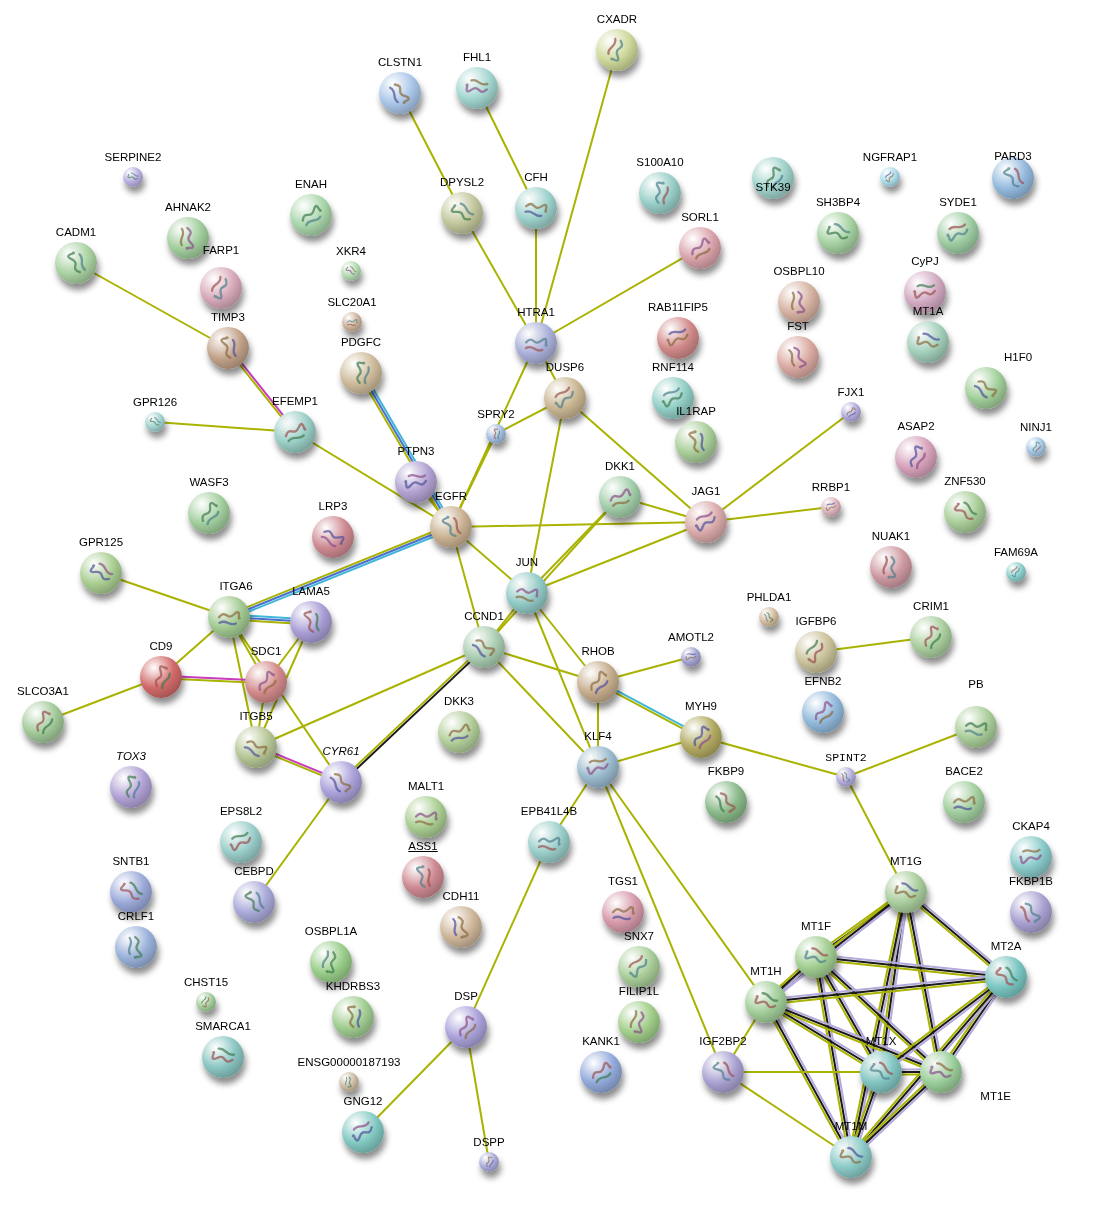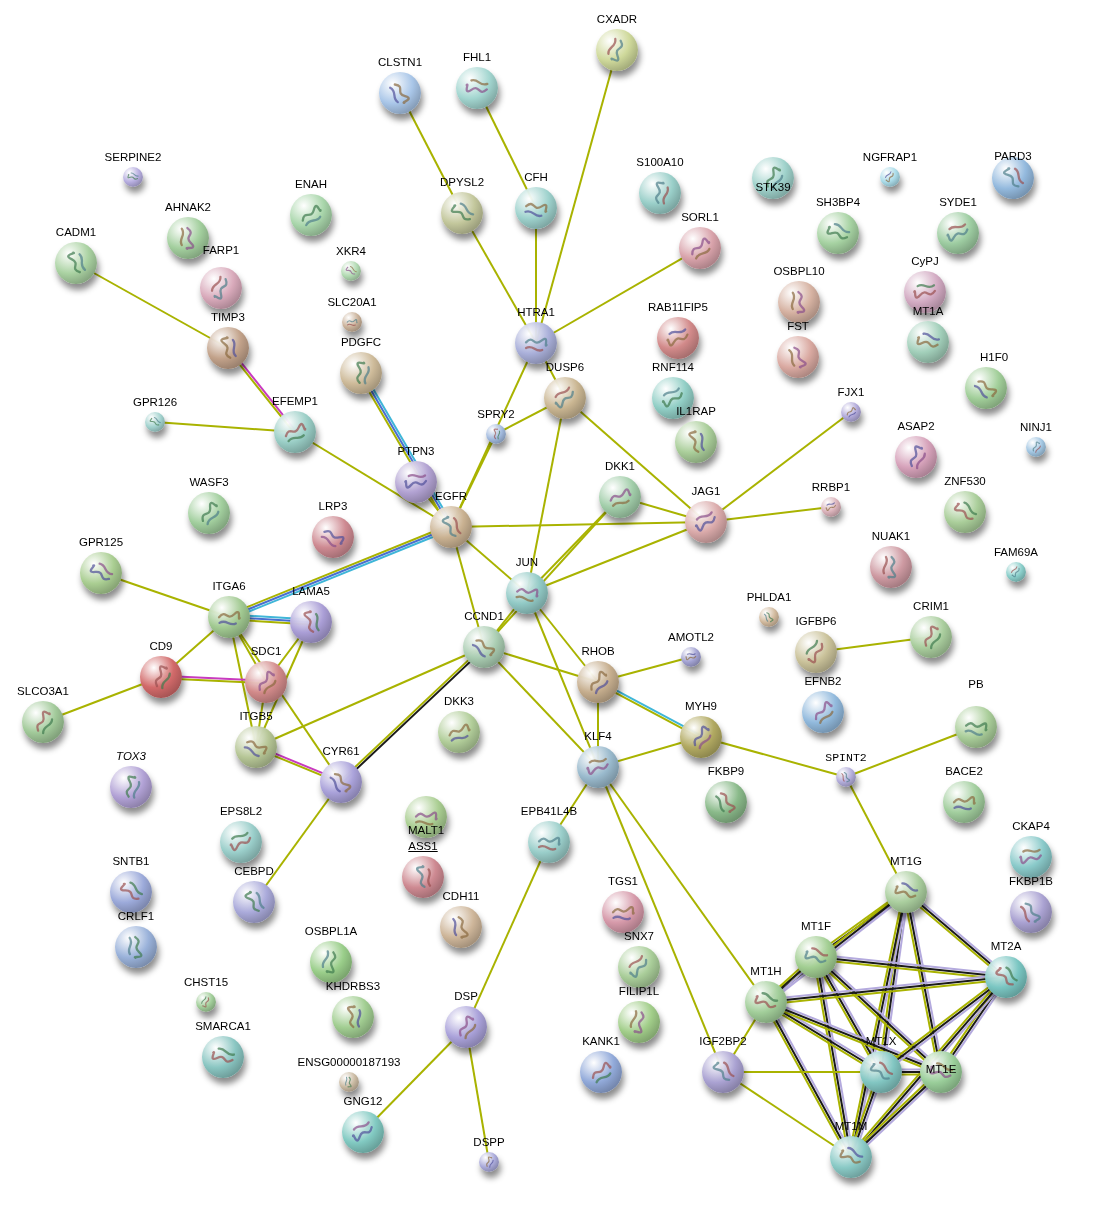--- a/index.html
+++ b/index.html
@@ -389,21 +389,21 @@
     </div>
     <div class="node-label" style="left: 728px; top: 320px;">FST</div>
     <div class="node" style="left: 965px; top: 367px; width: 42px; height: 42px; background: radial-gradient(circle at 33% 28%, rgba(255, 255, 255, 0.95) 0%, rgb(162, 207, 154) 48%, rgb(100, 128, 95) 100%);">
       <svg width="42" height="42" viewBox="-20 -20 40 40">
         <g transform="rotate(59)">
           <path d="M -9 3 C -5 -7, -1 5, 4 -4 S 9 2, 10 -2" stroke="#8a6a3f" fill="none" stroke-width="2.2" stroke-linecap="round" opacity="0.7"></path>
           <path d="M -7 8 C -2 2, 3 9, 8 4" stroke="#50509a" fill="none" stroke-width="2.2" stroke-linecap="round" opacity="0.7"></path>
         </g>
       </svg>
     </div>
-    <div class="node-label" style="left: 924px; top: 351px; text-align: center;">H1F0</div>
+    <div class="node-label" style="left: 948px; top: 351px; text-align: center;">H1F0</div>
     <div class="node" style="left: 340px; top: 352px; width: 42px; height: 42px; background: radial-gradient(circle at 33% 28%, rgba(255, 255, 255, 0.95) 0%, rgb(206, 187, 154) 48%, rgb(128, 116, 95) 100%);">
       <svg width="42" height="42" viewBox="-20 -20 40 40">
         <g transform="rotate(296)">
           <path d="M -9 3 C -5 -7, -1 5, 4 -4 S 9 2, 10 -2" stroke="#3f7a4f" fill="none" stroke-width="2.2" stroke-linecap="round" opacity="0.7"></path>
           <path d="M -7 8 C -2 2, 3 9, 8 4" stroke="#4f7f8a" fill="none" stroke-width="2.2" stroke-linecap="round" opacity="0.7"></path>
         </g>
       </svg>
     </div>
     <div class="node-label" style="left: 291px; top: 336px;">PDGFC</div>
     <div class="node" style="left: 544px; top: 377px; width: 42px; height: 42px; background: radial-gradient(circle at 33% 28%, rgba(255, 255, 255, 0.95) 0%, rgb(202, 182, 146) 48%, rgb(125, 113, 91) 100%);">
@@ -596,21 +596,21 @@
     </div>
     <div class="node-label" style="left: 457px; top: 556px;">JUN</div>
     <div class="node" style="left: 208px; top: 596px; width: 42px; height: 42px; background: radial-gradient(circle at 33% 28%, rgba(255, 255, 255, 0.95) 0%, rgb(162, 202, 146) 48%, rgb(100, 125, 91) 100%);">
       <svg width="42" height="42" viewBox="-20 -20 40 40">
         <g transform="rotate(17)">
           <path d="M -9 3 C -5 -7, -1 5, 4 -4 S 9 2, 10 -2" stroke="#8a6a3f" fill="none" stroke-width="2.2" stroke-linecap="round" opacity="0.7"></path>
           <path d="M -7 8 C -2 2, 3 9, 8 4" stroke="#50509a" fill="none" stroke-width="2.2" stroke-linecap="round" opacity="0.7"></path>
         </g>
       </svg>
     </div>
-    <div class="node-label" style="left: 159px; top: 580px;">ITGA6</div>
+    <div class="node-label" style="left: 166px; top: 580px;">ITGA6</div>
     <div class="node" style="left: 290px; top: 601px; width: 42px; height: 42px; background: radial-gradient(circle at 33% 28%, rgba(255, 255, 255, 0.95) 0%, rgb(170, 158, 214) 48%, rgb(105, 98, 133) 100%);">
       <svg width="42" height="42" viewBox="-20 -20 40 40">
         <g transform="rotate(276)">
           <path d="M -9 3 C -5 -7, -1 5, 4 -4 S 9 2, 10 -2" stroke="#9a5050" fill="none" stroke-width="2.2" stroke-linecap="round" opacity="0.7"></path>
           <path d="M -7 8 C -2 2, 3 9, 8 4" stroke="#3f7a4f" fill="none" stroke-width="2.2" stroke-linecap="round" opacity="0.7"></path>
         </g>
       </svg>
     </div>
     <div class="node-label" style="left: 241px; top: 585px;">LAMA5</div>
     <div class="node" style="left: 759px; top: 607px; width: 20px; height: 20px; background: radial-gradient(circle at 33% 28%, rgba(255, 255, 255, 0.95) 0%, rgb(210, 186, 158) 48%, rgb(130, 115, 98) 100%);">
@@ -758,21 +758,21 @@
     </div>
     <div class="node-label" style="left: 61px; top: 750px; font-style: italic;">TOX3</div>
     <div class="node" style="left: 320px; top: 761px; width: 42px; height: 42px; background: radial-gradient(circle at 33% 28%, rgba(255, 255, 255, 0.95) 0%, rgb(170, 162, 218) 48%, rgb(105, 100, 135) 100%);">
       <svg width="42" height="42" viewBox="-20 -20 40 40">
         <g transform="rotate(71)">
           <path d="M -9 3 C -5 -7, -1 5, 4 -4 S 9 2, 10 -2" stroke="#8a6a3f" fill="none" stroke-width="2.2" stroke-linecap="round" opacity="0.7"></path>
           <path d="M -7 8 C -2 2, 3 9, 8 4" stroke="#50509a" fill="none" stroke-width="2.2" stroke-linecap="round" opacity="0.7"></path>
         </g>
       </svg>
     </div>
-    <div class="node-label" style="left: 271px; top: 745px;">CYR61</div>
+    <div class="node-label" style="left: 271px; top: 745px; font-style: italic;">CYR61</div>
     <div class="node" style="left: 836px; top: 767px; width: 20px; height: 20px; background: radial-gradient(circle at 33% 28%, rgba(255, 255, 255, 0.95) 0%, rgb(178, 172, 218) 48%, rgb(110, 107, 135) 100%);">
       <svg width="20" height="20" viewBox="-20 -20 40 40">
         <g transform="rotate(88)">
           <path d="M -9 3 C -5 -7, -1 5, 4 -4 S 9 2, 10 -2" stroke="#4f7f8a" fill="none" stroke-width="2.2" stroke-linecap="round" opacity="0.7"></path>
           <path d="M -7 8 C -2 2, 3 9, 8 4" stroke="#9a5050" fill="none" stroke-width="2.2" stroke-linecap="round" opacity="0.7"></path>
         </g>
       </svg>
     </div>
     <div class="node-label" style="left: 776px; top: 751px; font-family: Liberation Mono, monospace;">SPINT2</div>
     <div class="node" style="left: 705px; top: 781px; width: 42px; height: 42px; background: radial-gradient(circle at 33% 28%, rgba(255, 255, 255, 0.95) 0%, rgb(138, 186, 138) 48%, rgb(86, 115, 86) 100%);">
@@ -794,21 +794,21 @@
     </div>
     <div class="node-label" style="left: 894px; top: 765px;">BACE2</div>
     <div class="node" style="left: 405px; top: 796px; width: 42px; height: 42px; background: radial-gradient(circle at 33% 28%, rgba(255, 255, 255, 0.95) 0%, rgb(170, 206, 146) 48%, rgb(105, 128, 91) 100%);">
       <svg width="42" height="42" viewBox="-20 -20 40 40">
         <g transform="rotate(21)">
           <path d="M -9 3 C -5 -7, -1 5, 4 -4 S 9 2, 10 -2" stroke="#8a4f8a" fill="none" stroke-width="2.2" stroke-linecap="round" opacity="0.7"></path>
           <path d="M -7 8 C -2 2, 3 9, 8 4" stroke="#8a6a3f" fill="none" stroke-width="2.2" stroke-linecap="round" opacity="0.7"></path>
         </g>
       </svg>
     </div>
-    <div class="node-label" style="left: 356px; top: 780px; margin-top: 44px;">MALT1</div>
+    <div class="node-label" style="left: 356px; top: 780px;">MALT1</div>
     <div class="node" style="left: 220px; top: 821px; width: 42px; height: 42px; background: radial-gradient(circle at 33% 28%, rgba(255, 255, 255, 0.95) 0%, rgb(154, 206, 202) 48%, rgb(95, 128, 125) 100%);">
       <svg width="42" height="42" viewBox="-20 -20 40 40">
         <g transform="rotate(174)">
           <path d="M -9 3 C -5 -7, -1 5, 4 -4 S 9 2, 10 -2" stroke="#9a5050" fill="none" stroke-width="2.2" stroke-linecap="round" opacity="0.7"></path>
           <path d="M -7 8 C -2 2, 3 9, 8 4" stroke="#3f7a4f" fill="none" stroke-width="2.2" stroke-linecap="round" opacity="0.7"></path>
         </g>
       </svg>
     </div>
     <div class="node-label" style="left: 171px; top: 805px;">EPS8L2</div>
     <div class="node" style="left: 528px; top: 821px; width: 42px; height: 42px; background: radial-gradient(circle at 33% 28%, rgba(255, 255, 255, 0.95) 0%, rgb(154, 206, 202) 48%, rgb(95, 128, 125) 100%);">
@@ -1028,21 +1028,21 @@
     </div>
     <div class="node-label" style="left: 811px; top: 1035px;">MT1X</div>
     <div class="node" style="left: 920px; top: 1051px; width: 42px; height: 42px; background: radial-gradient(circle at 33% 28%, rgba(255, 255, 255, 0.95) 0%, rgb(154, 206, 154) 48%, rgb(95, 128, 95) 100%);">
       <svg width="42" height="42" viewBox="-20 -20 40 40">
         <g transform="rotate(219)">
           <path d="M -9 3 C -5 -7, -1 5, 4 -4 S 9 2, 10 -2" stroke="#8a4f8a" fill="none" stroke-width="2.2" stroke-linecap="round" opacity="0.7"></path>
           <path d="M -7 8 C -2 2, 3 9, 8 4" stroke="#8a6a3f" fill="none" stroke-width="2.2" stroke-linecap="round" opacity="0.7"></path>
         </g>
       </svg>
     </div>
-    <div class="node-label" style="left: 871px; top: 1063px;">MT1E</div>
+    <div class="node-label" style="left: 871px; top: 1090px; text-align: right;">MT1E</div>
     <div class="node" style="left: 342px; top: 1111px; width: 42px; height: 42px; background: radial-gradient(circle at 33% 28%, rgba(255, 255, 255, 0.95) 0%, rgb(130, 202, 194) 48%, rgb(81, 125, 120) 100%);">
       <svg width="42" height="42" viewBox="-20 -20 40 40">
         <g transform="rotate(169)">
           <path d="M -9 3 C -5 -7, -1 5, 4 -4 S 9 2, 10 -2" stroke="#50509a" fill="none" stroke-width="2.2" stroke-linecap="round" opacity="0.7"></path>
           <path d="M -7 8 C -2 2, 3 9, 8 4" stroke="#8a4f8a" fill="none" stroke-width="2.2" stroke-linecap="round" opacity="0.7"></path>
         </g>
       </svg>
     </div>
     <div class="node-label" style="left: 293px; top: 1095px;">GNG12</div>
     <div class="node" style="left: 479px; top: 1152px; width: 20px; height: 20px; background: radial-gradient(circle at 33% 28%, rgba(255, 255, 255, 0.95) 0%, rgb(170, 170, 218) 48%, rgb(105, 105, 135) 100%);">

